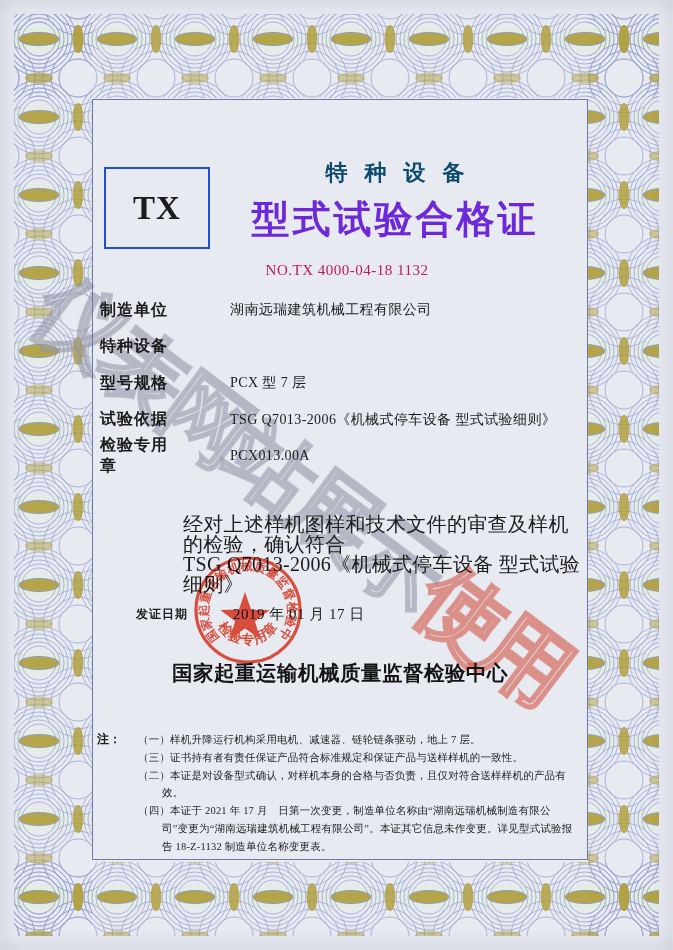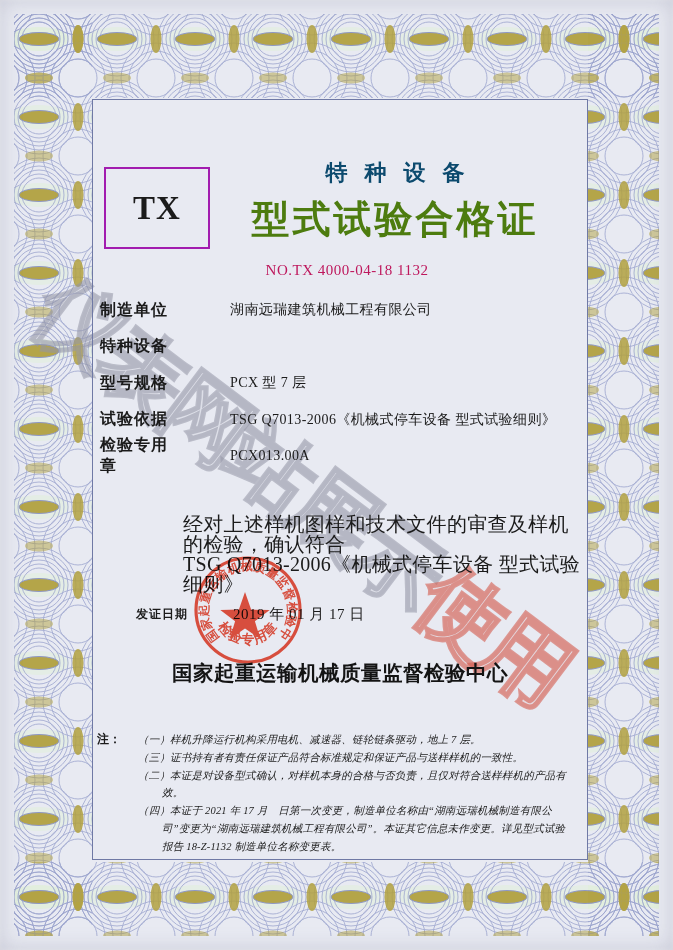--- a/index.html
+++ b/index.html
@@ -19,30 +19,30 @@
   }
   .wm-gray{color:rgba(150,152,165,0.12);-webkit-text-stroke:2.5px rgba(148,150,165,0.55);}
   .wm-red {color:rgba(210,100,90,0.12); -webkit-text-stroke:2.5px rgba(211,94,80,0.60);}
   
   .panel{
     position:absolute;left:92px;top:99px;width:494px;height:759px;z-index:3;
     border:1.5px solid #6f79a5;
   }
   .tx-box{
     position:absolute;left:11px;top:67px;width:102px;height:78px;
-    border:2px solid #a21caf;display:flex;align-items:center;justify-content:center;
+    border:2px solid #1d4ed8;display:flex;align-items:center;justify-content:center;
     font-size:33px;font-weight:700;letter-spacing:1px;
   }
   .category{
     position:absolute;top:58px;left:118px;right:8px;text-align:center;
     font-size:22px;font-weight:600;letter-spacing:17px;text-indent:17px;color:#0c4a6e;
   }
   .title{
     position:absolute;top:94px;left:118px;right:8px;text-align:center;
-    font-size:38px;font-weight:700;letter-spacing:3px;color:#4d7c0f;
+    font-size:38px;font-weight:700;letter-spacing:3px;color:#6d28d9;
   }
   .cert-no{
     position:absolute;top:162px;left:0;right:0;text-align:center;
     font-size:15px;letter-spacing:.5px;padding-left:14px;color:#be185d;
   }
   .fields{position:absolute;top:192px;left:0;right:0;}
   .field-row{display:flex;align-items:center;height:36.5px;padding-left:7px;gap:34px;}
   .field-label{width:68px;font-size:16px;font-weight:700;letter-spacing:1px;flex:none;}
   .field-value{margin-left:28px;font-size:14px;letter-spacing:.4px;white-space:nowrap;}
   .statement{
@@ -53,21 +53,21 @@
   .date-label{width:68px;font-size:12px;font-weight:700;letter-spacing:1px;flex:none;margin-left:36px;}
   .date-value{margin-left:29px;font-size:15px;letter-spacing:.5px;}
   .seal{position:absolute;left:75px;top:430px;z-index:5;opacity:.92;mix-blend-mode:multiply;}
   .issuer{
     position:absolute;top:559px;left:0;right:0;text-align:center;
     font-size:20.5px;font-weight:700;letter-spacing:.5px;color:#141414;
   }
   .notes{position:absolute;top:631px;left:4px;width:478px;display:flex;font-size:10.5px;line-height:17.8px;}
   .notes-label{width:41px;flex:none;font-size:12px;font-weight:700;}
   .notes-body{width:444px;}
-  .note-item{padding-left:24px;text-indent:-24px;letter-spacing:.2px;color:#1d1d1d;font-style:italic;}
+  .note-item{padding-left:24px;text-indent:-24px;letter-spacing:.2px;color:#1d1d1d;}
   .vignette{position:absolute;inset:0;z-index:8;pointer-events:none;
     box-shadow:inset 0 0 22px rgba(110,112,135,.28), inset 0 0 4px rgba(255,255,255,.6);}
 </style>
 </head>
 <body>
 
 <div class="page">
 
   <svg class="border-svg" width="673" height="950" aria-hidden="true">
     <defs>

